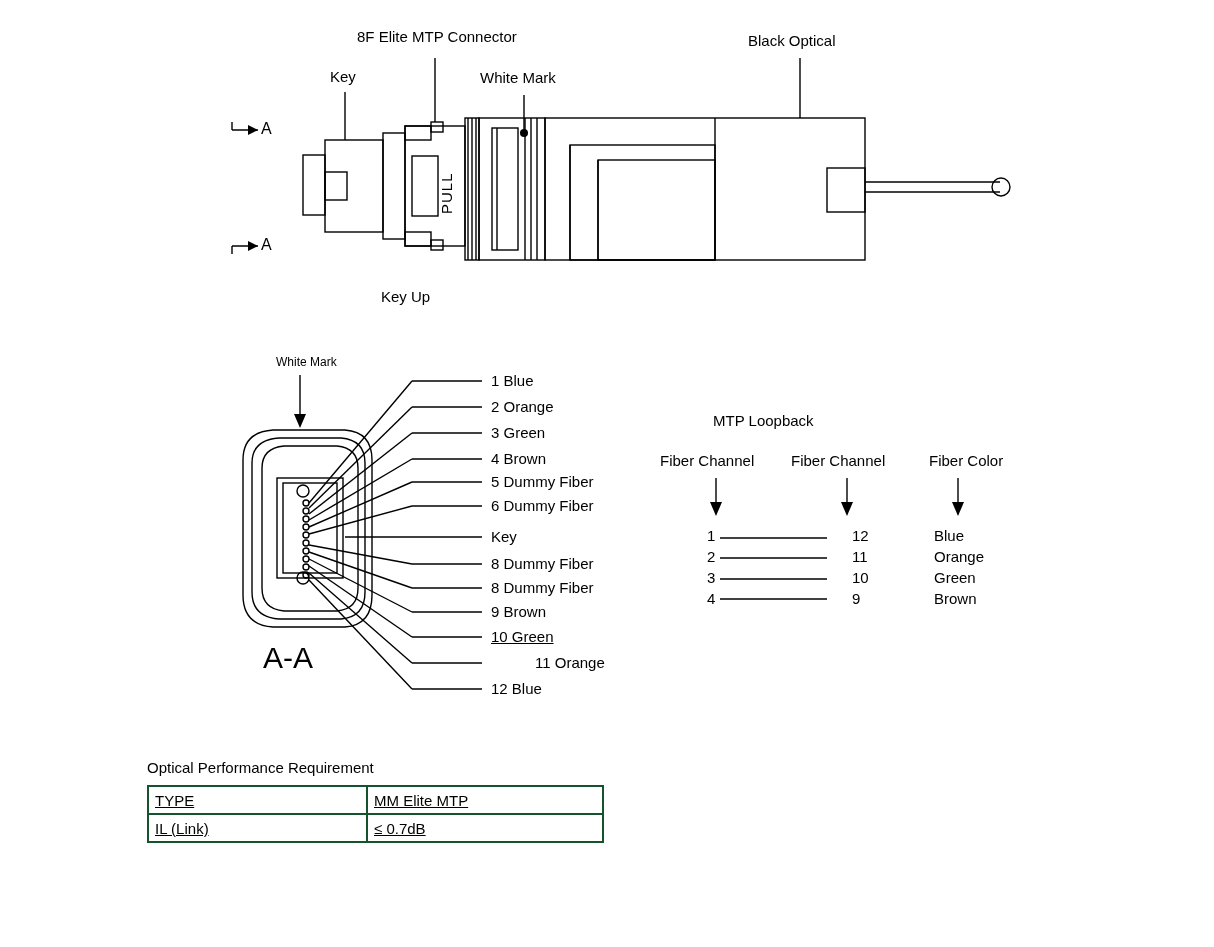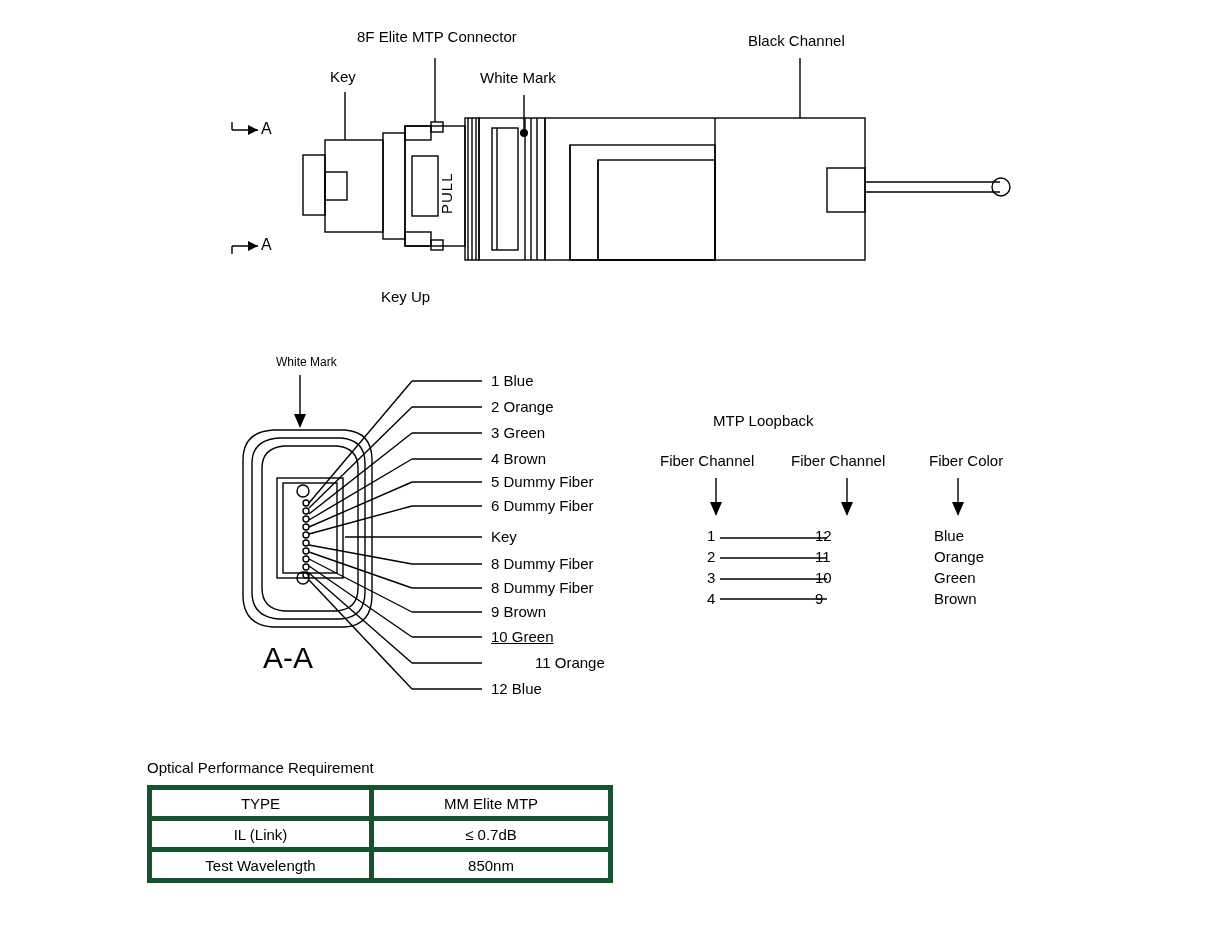--- a/index.html
+++ b/index.html
@@ -46,24 +46,24 @@
     font-size: 15px;
   }
   table.perf {
     position: absolute;
     left: 147px;
     top: 785px;
     border-collapse: collapse;
     font-size: 15px;
   }
   table.perf td {
-    border: 5px solid #14532d;
+    border: 2px solid #14532d;
     height: 26px;
-    text-align: center;
     padding: 0 6px;
+    text-decoration: underline;
   }
   table.perf td.c1 { width: 205px; }
   table.perf td.c2 { width: 222px; }
 
   
   .logo {
     position: absolute;
     left: 660px;
     top: 800px;
     width: 500px;
@@ -231,21 +231,21 @@
       <line x1="720" y1="538" x2="827" y2="538"></line>
       <line x1="720" y1="558" x2="827" y2="558"></line>
       <line x1="720" y1="579" x2="827" y2="579"></line>
       <line x1="720" y1="599" x2="827" y2="599"></line>
     </g>
   </svg>
 
   <div class="lbl" style="left:357px; top:28px;">8F Elite MTP Connector</div>
   <div class="lbl" style="left:330px; top:68px;">Key</div>
   <div class="lbl" style="left:480px; top:69px;">White Mark</div>
-  <div class="lbl" style="left:748px; top:32px;">Black Channel</div>
+  <div class="lbl" style="left:748px; top:32px;">Black Optical</div>
   <div class="lbl mid" style="left:261px; top:119px;">A</div>
   <div class="lbl mid" style="left:261px; top:235px;">A</div>
   <div class="lbl" style="left:381px; top:288px;">Key Up</div>
   <div class="vert-pull" style="left:438px; top:214px;">PULL</div>
 
   <div class="lbl sm" style="left:276px; top:355px;">White Mark</div>
   <div class="lbl big" style="left:263px; top:640px;">A-A</div>
 
   <div class="lbl" style="left:491px; top:372px;">1 Blue</div>
   <div class="lbl" style="left:491px; top:398px;">2 Orange</div>
@@ -266,21 +266,21 @@
   <div class="lbl" style="left:791px; top:452px;">Fiber Channel</div>
   <div class="lbl" style="left:929px; top:452px;">Fiber Color</div>
 
   <div class="chan-col" style="left:707px; top:525px;">
     <div>1</div>
     <div>2</div>
     <div>3</div>
     <div>4</div>
   </div>
 
-  <div class="chan-col" style="left:815px; top:525px;">
+  <div class="chan-col" style="left:852px; top:525px;">
     <div>12</div>
     <div>11</div>
     <div>10</div>
     <div>9</div>
   </div>
 
   <div class="chan-col" style="left:934px; top:525px;">
     <div>Blue</div>
     <div>Orange</div>
     <div>Green</div>
@@ -291,21 +291,17 @@
   <table class="perf">
     <tbody>
       <tr>
         <td class="c1">TYPE</td>
         <td class="c2">MM Elite MTP</td>
       </tr>
       <tr>
         <td class="c1">IL (Link)</td>
         <td class="c2">≤ 0.7dB</td>
       </tr>
-      <tr>
-        <td class="c1">Test Wavelength</td>
-        <td class="c2">850nm</td>
-      </tr>
     </tbody>
   </table>
 
 
 </div>
 
 </body></html>

